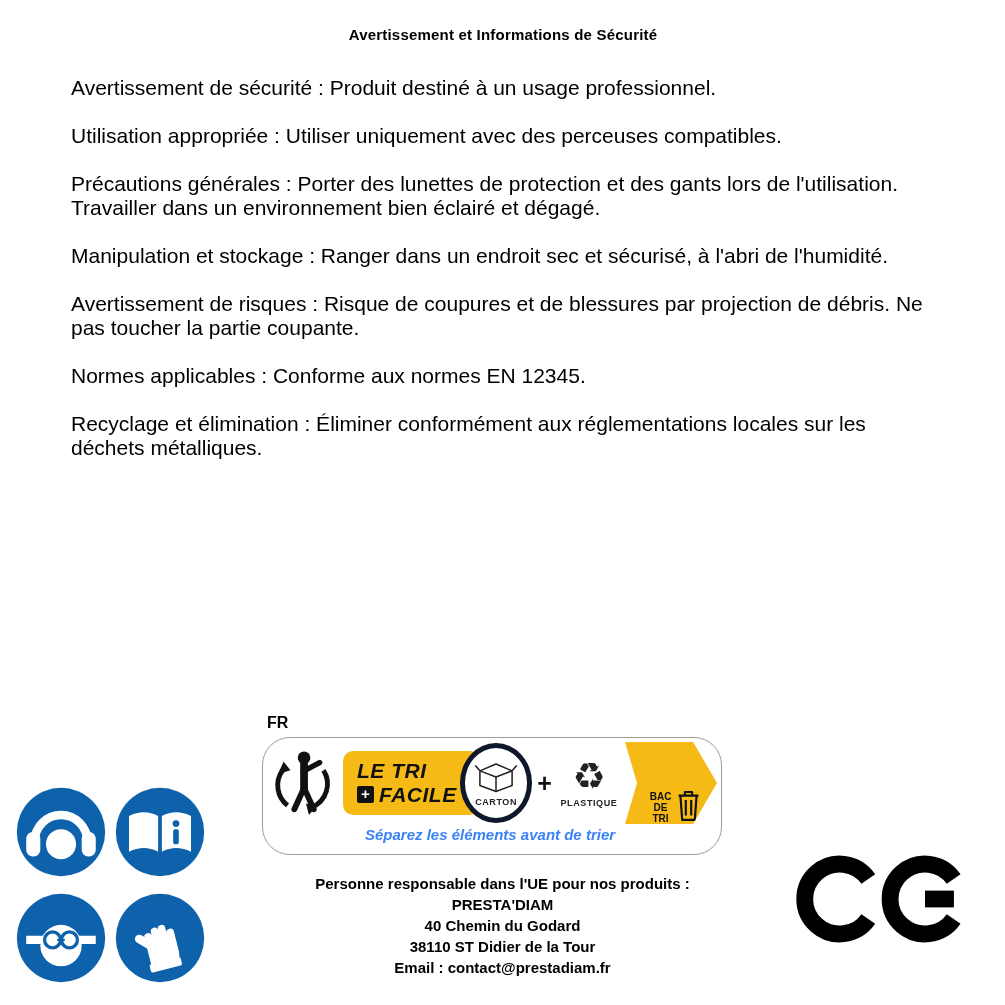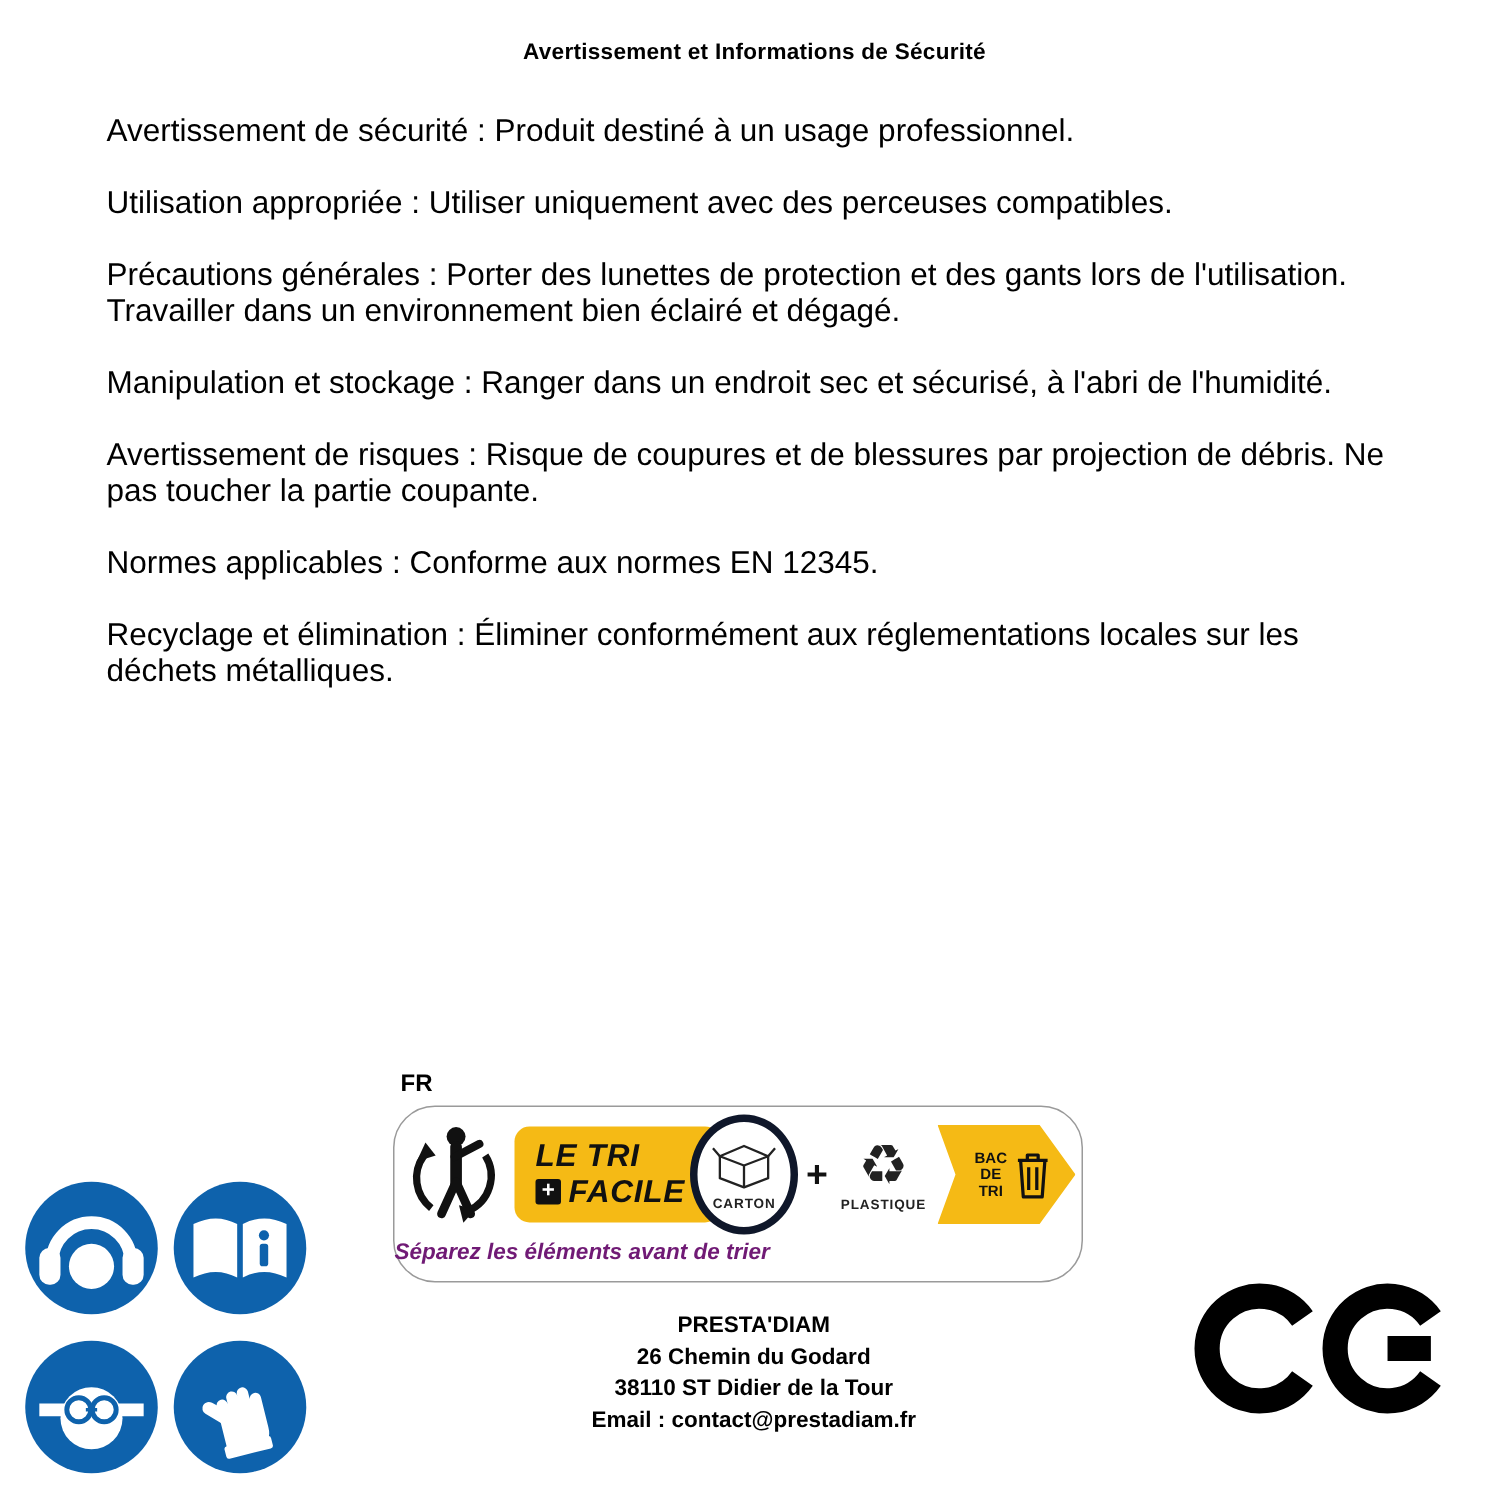--- a/index.html
+++ b/index.html
@@ -38,28 +38,28 @@
   .carton-circle{
     position:relative;z-index:2;margin-left:-20px;width:80px;height:80px;border-radius:50%;
     background:#fff;border:5px solid #0f172a;box-sizing:border-box;
     display:flex;flex-direction:column;align-items:center;justify-content:center;
   }
   .mat-label{font-size:9px;font-weight:700;letter-spacing:.6px;color:#222;margin-top:2px;}
   .plus2{font-size:25px;font-weight:700;margin:0 5px;color:#111;}
   .plastique{display:flex;flex-direction:column;align-items:center;width:72px;}
   .recycle-glyph{font-size:37px;line-height:38px;color:#222;}
   .chevron{
-    margin-left:4px;width:102px;height:66px;background:var(--accent-yellow);
+    margin-left:4px;width:102px;height:82px;background:var(--accent-yellow);
     clip-path:polygon(0 0,74% 0,100% 50%,74% 100%,0 100%,13% 50%);
-    display:flex;align-items:center;justify-content:center;gap:4px;padding-left:10px;box-sizing:border-box;
+    display:flex;align-items:flex-end;justify-content:center;gap:4px;padding-left:10px;box-sizing:border-box;
   }
   .bac-text{font-size:10px;font-weight:700;line-height:11px;text-align:center;color:#111;}
   .tagline{
-    margin:3px 4px 0 0;text-align:left;font-style:italic;font-weight:700;
-    font-size:15px;color:#701a75;
+    margin:3px 4px 0 0;text-align:center;font-style:italic;font-weight:700;
+    font-size:15px;color:#3b82f6;
   }
 
   
   .safety-icons{
     position:absolute;left:14px;top:785px;width:200px;
     display:flex;flex-wrap:wrap;column-gap:5px;row-gap:12px;
   }
   .picto{width:94px;height:94px;display:block;}
 
   
@@ -168,22 +168,23 @@
     <circle cx="50" cy="50" r="47" style="fill:var(--mandatory-blue)"></circle>
     <g fill="#fff" transform="rotate(-14 50 58)">
       <path d="M36 78 V46 a4 4 0 0 1 8 0 v-4 a4 4 0 0 1 8 0 v-1 a4 4 0 0 1 8 0 v6 a4 4 0 0 1 8 0 v22 q0 9 -7 13 z"></path>
       <path d="M38 60 L27 49 a4.5 4.5 0 0 1 6.4 -6.4 L45 53 z"></path>
       <rect x="34" y="75" width="34" height="9" rx="2"></rect>
     </g>
   </svg>
 </div>
 
 <div class="address">
+  <div>Personne responsable dans l'UE pour nos produits :</div>
   <div>PRESTA'DIAM</div>
-  <div>26 Chemin du Godard</div>
+  <div>40 Chemin du Godard</div>
   <div>38110 ST Didier de la Tour</div>
   <div>Email : contact@prestadiam.fr</div>
 </div>
 
 <svg class="ce-mark" viewBox="0 0 250 140" role="img">
   <g fill="none" stroke="#000" stroke-width="25">
     <path d="M107.6 40.2 A52 52 0 1 0 107.6 99.8"></path>
     <path d="M234.6 40.2 A52 52 0 1 0 234.6 99.8"></path>
     <path d="M192 70 H235"></path>
   </g>

